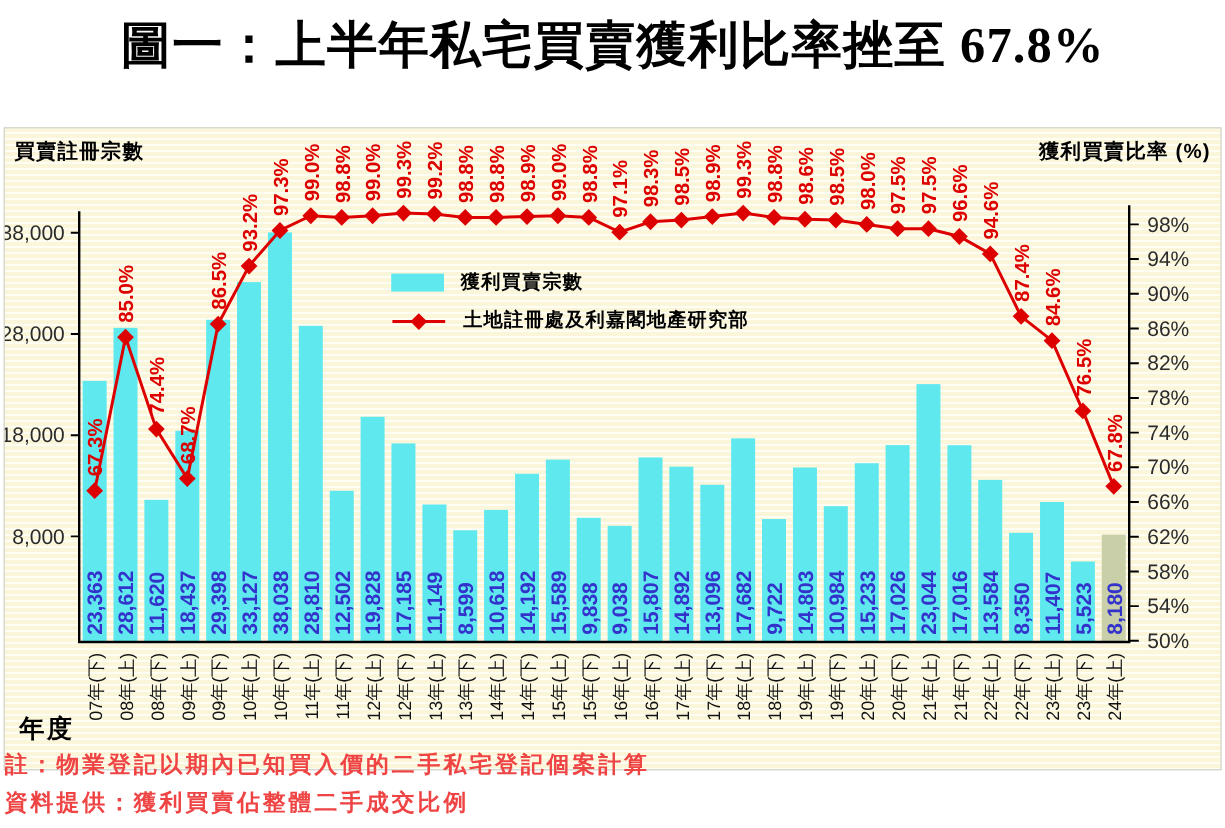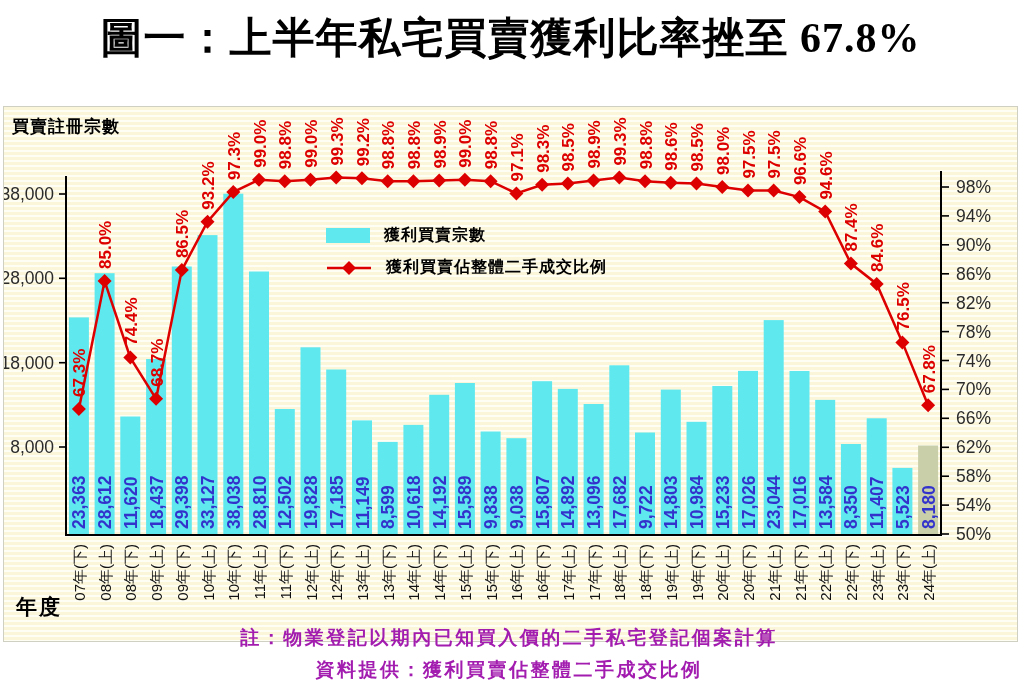--- a/index.html
+++ b/index.html
@@ -36,33 +36,34 @@
   .legend-row{display:flex;align-items:center;gap:14px;}
   .legend-bar-swatch{width:44px;height:15px;}
   .legend-label{font-weight:700;font-size:16px;color:#000;letter-spacing:1px;white-space:nowrap;}
 
   .x-axis-title{
     position:absolute;left:12px;top:486px;font-weight:700;font-size:21px;color:#000;letter-spacing:2px;
   }
 
   .notes{position:absolute;left:4px;top:622px;width:1010px;}
   .note-line{
-    font-weight:700;font-size:19px;color:#a21caf;letter-spacing:2.5px;
-    line-height:32px;white-space:nowrap;text-align:center;
+    font-weight:700;font-size:19px;color:#ef4444;letter-spacing:2.5px;
+    line-height:32px;white-space:nowrap;
   }
 </style>
 </head>
 <body>
 
 <div class="page">
 
   <div class="chart-title">圖一：上半年私宅買賣獲利比率挫至 67.8%</div>
 
   <div class="chart-panel">
     <div class="axis-title left">買賣註冊宗數</div>
+    <div class="axis-title right">獲利買賣比率 (%)</div>
 
     <div class="plot-svg" id="plot-host"><svg width="1013" height="534" viewBox="0 0 1013 534">
           <rect x="64.9" y="210.4" width="20" height="217.6" fill="#5fe9ef"></rect>
           <rect x="90.6" y="166.2" width="20" height="261.8" fill="#5fe9ef"></rect>
           <rect x="116.3" y="309.5" width="20" height="118.5" fill="#5fe9ef"></rect>
           <rect x="142.1" y="252.0" width="20" height="176.0" fill="#5fe9ef"></rect>
           <rect x="167.8" y="159.5" width="20" height="268.5" fill="#5fe9ef"></rect>
           <rect x="193.5" y="128.1" width="20" height="299.9" fill="#5fe9ef"></rect>
           <rect x="219.3" y="86.7" width="20" height="341.3" fill="#5fe9ef"></rect>
           <rect x="245.0" y="164.5" width="20" height="263.5" fill="#5fe9ef"></rect>
@@ -271,21 +272,21 @@
     <div class="legend">
       <div class="legend-row">
         <span class="legend-bar-swatch" style="background: rgb(95, 233, 239);"></span>
         <span class="legend-label">獲利買賣宗數</span>
       </div>
       <div class="legend-row">
         <svg width="46" height="16">
           <line id="lg-line" x1="1" y1="8" x2="45" y2="8" stroke="#dd0000" stroke-width="2.5"></line>
           <polygon id="lg-diamond" points="23,1 30,8 23,15 16,8" fill="#dd0000"></polygon>
         </svg>
-        <span class="legend-label">獲利買賣佔整體二手成交比例</span>
+        <span class="legend-label">土地註冊處及利嘉閣地產研究部</span>
       </div>
     </div>
 
     <div class="x-axis-title">年度</div>
   </div>
 
   <div class="notes">
     <div class="note-line">註：物業登記以期內已知買入價的二手私宅登記個案計算</div>
     <div class="note-line">資料提供：獲利買賣佔整體二手成交比例</div>
   </div>

